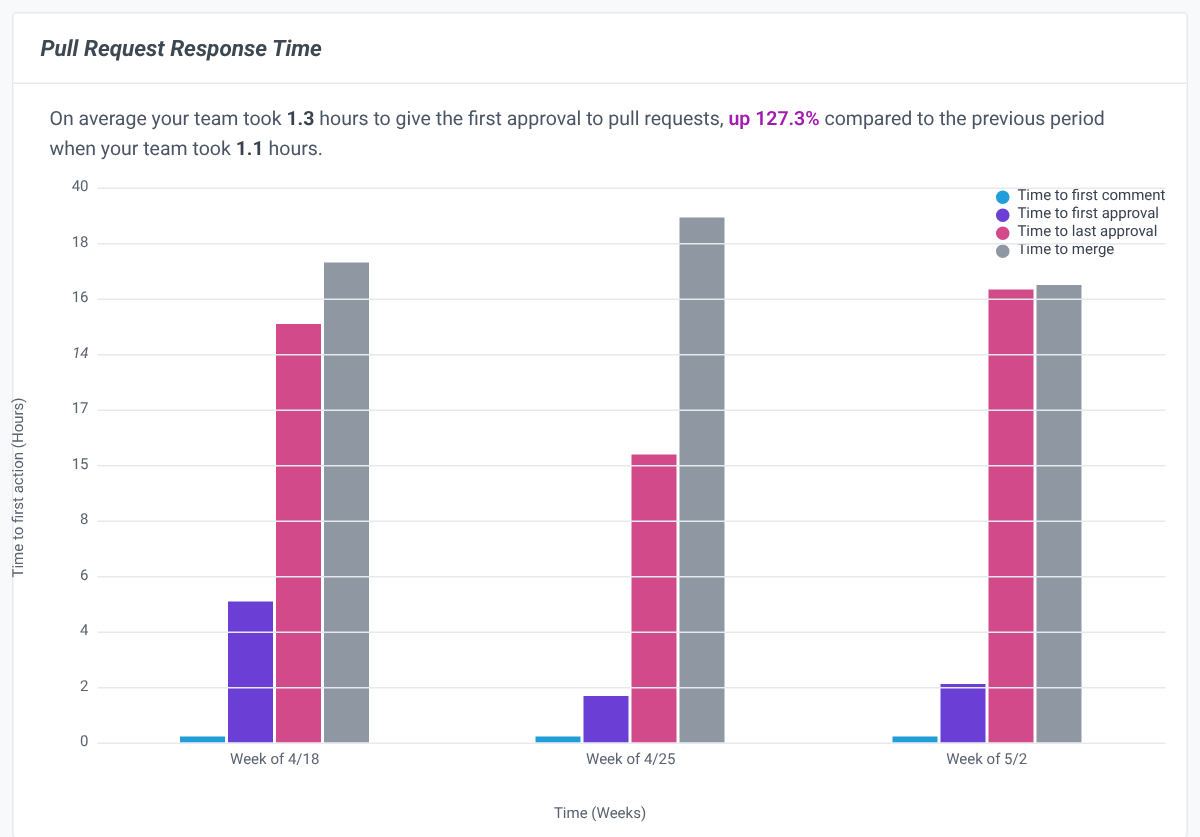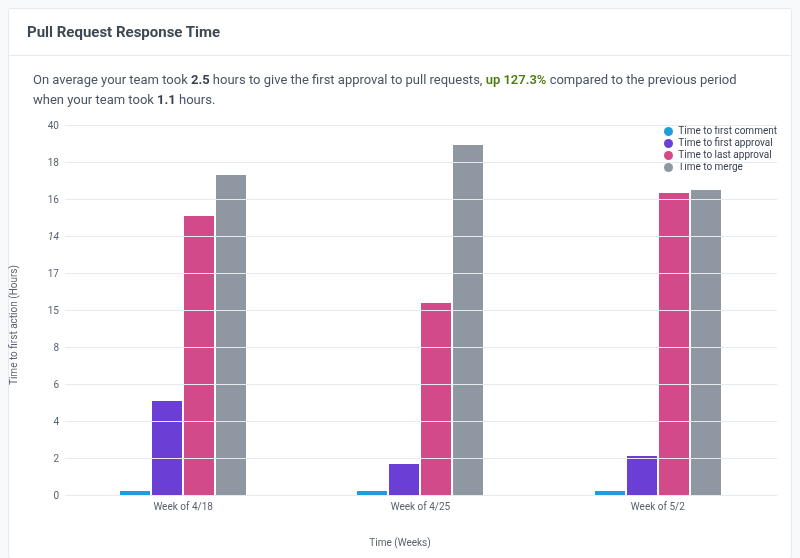--- a/index.html
+++ b/index.html
@@ -1,22 +1,22 @@
 <!DOCTYPE html>
 <html><head>
 <meta charset="utf-8">
 <style>
 * { box-sizing: border-box; margin: 0; padding: 0; }
 body { font-family: -apple-system, BlinkMacSystemFont, "Segoe UI", Roboto, sans-serif; background: #f7f9fb; padding: 8px; width: 800px; }
 .card { background: #fff; border: 1px solid #e6e9ed; border-radius: 3px; }
-.card-header { padding: 14px 18px; border-bottom: 1px solid #e6e9ed; }
+.card-header { padding: 14px 18px; border-bottom: 1px solid #e6e9ed; font-style: italic; }
 .card-title { font-size: 15px; font-weight: 700; color: #3d4852; }
 .card-summary { padding: 14px 24px 6px 24px; font-size: 13px; color: #4a5464; line-height: 1.5; }
 .card-summary b { color: #3a4250; }
-.up { color: #4d7c0f; font-weight: 600; }
+.up { color: #a21caf; font-weight: 600; }
 .chart-wrap { position: relative; height: 420px; padding: 10px 10px 0 10px; }
 .legend { position: absolute; top: 10px; right: 14px; font-size: 10px; color: #3a4250; }
 .legend-item { display: flex; align-items: flex-end; margin-bottom: 1px; }
 .swatch { width: 9px; height: 9px; border-radius: 50%; margin-right: 5px; flex: none; }
 .y-axis-label { position: absolute; left: 4px; top: 50%; transform: translate(-50%, -50%) rotate(-90deg); transform-origin: center; font-size: 10px; color: #5a6270; white-space: nowrap; }
 .x-axis-label { text-align: center; font-size: 10px; color: #5a6270; padding: 2px 0 10px 0; }
 .plot { position: absolute; left: 56px; right: 14px; top: 10px; bottom: 40px; }
 .grid-line { position: absolute; left: 0; right: 0; height: 1px; background: #e6e9ed; }
 .y-tick { position: absolute; right: 100%; padding-right: 6px; font-size: 10px; color: #5a6270; transform: translateY(-50%); }
 .groups { position: absolute; left: 0; right: 0; top: 0; bottom: 0; display: flex; }
@@ -25,21 +25,21 @@
 .x-tick { position: absolute; top: 100%; left: 50%; transform: translateX(-50%); padding-top: 6px; font-size: 10px; color: #5a6270; white-space: nowrap; }
 </style>
 </head>
 <body>
 
 <div class="card">
   <div class="card-header">
     <div class="card-title">Pull Request Response Time</div>
   </div>
   <div class="card-summary">
-    <span>On average your team took </span><b>2.5</b><span> hours to give the first approval to pull requests, </span><span class="up">up 127.3%</span><span> compared to the previous period when your team took </span><b>1.1</b><span> hours.</span>
+    <span>On average your team took </span><b>1.3</b><span> hours to give the first approval to pull requests, </span><span class="up">up 127.3%</span><span> compared to the previous period when your team took </span><b>1.1</b><span> hours.</span>
   </div>
 
   <div class="chart-wrap">
     <div class="legend" id="legend">
         <div class="legend-item">
           <span class="swatch" style="background: rgb(31, 158, 217);"></span>
           <span>Time to first comment</span>
         </div>
         <div class="legend-item">
           <span class="swatch" style="background: rgb(107, 63, 214);"></span>

